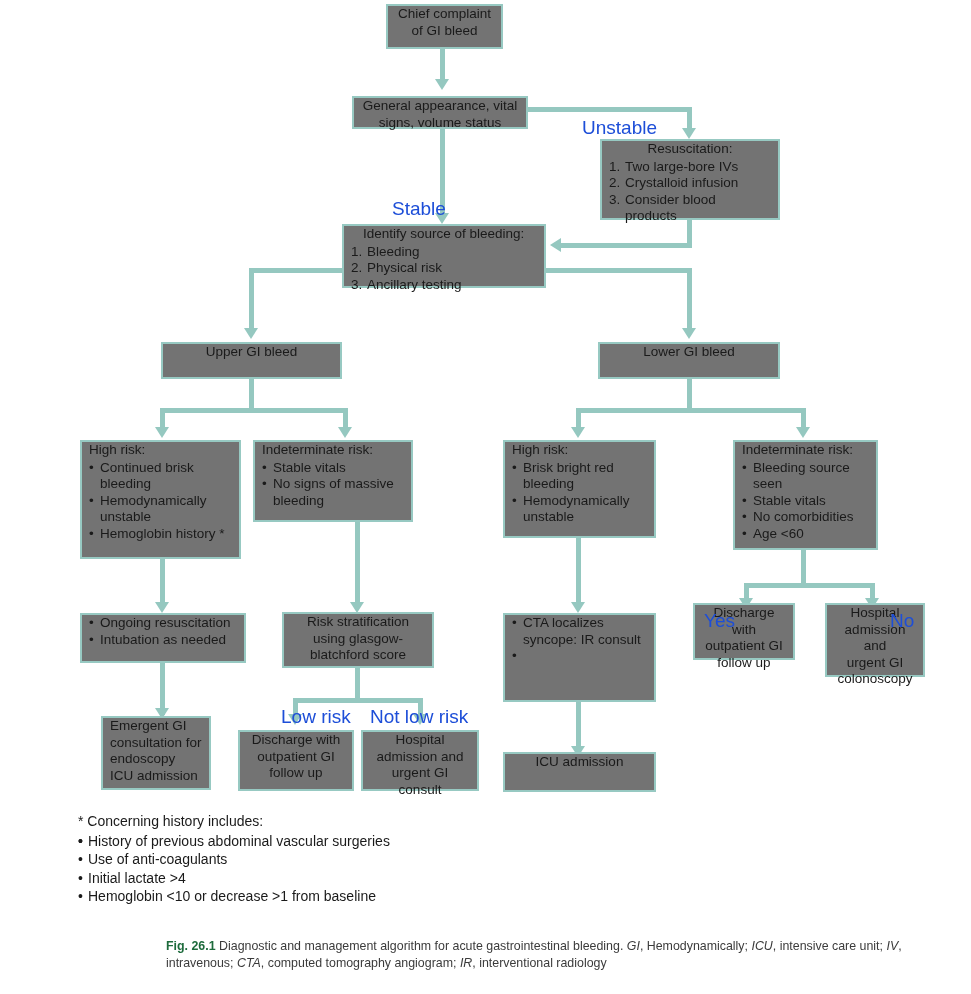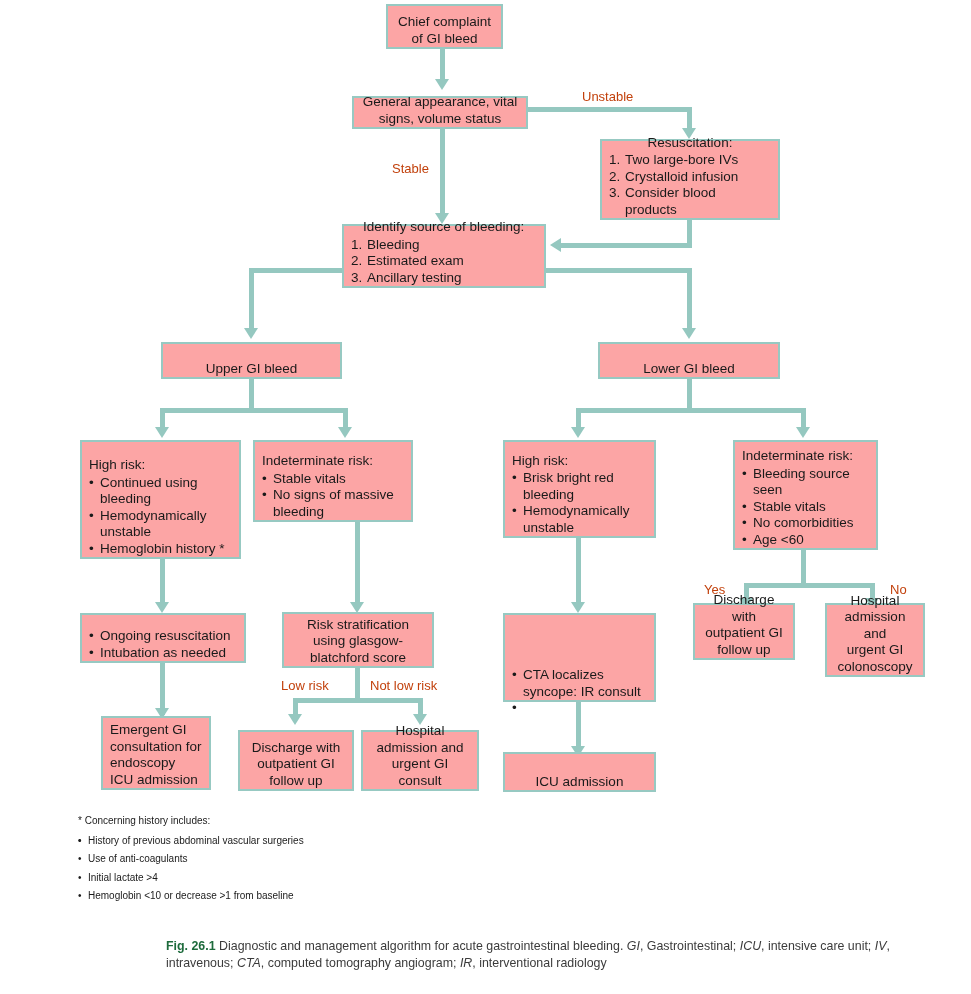--- a/index.html
+++ b/index.html
@@ -16,28 +16,28 @@
     position: relative;
     width: 971px;
     height: 994px;
     background: #ffffff;
     overflow: hidden;
   }
   
   .box {
     position: absolute;
     box-sizing: border-box;
-    background: #fca5a5;
+    background: #737373;
     border: 2px solid #97c9c2;
     font-size: 13.5px;
     line-height: 16.5px;
     color: #1a1a1a;
     display: flex;
     flex-direction: column;
-    justify-content: flex-end;
+    justify-content: flex-start;
     z-index: 3;
   }
   .box.center { align-items: center; text-align: center; }
   .box.left   { align-items: flex-start; text-align: left; }
   .box .pad   { padding: 0 7px; width: 100%; box-sizing: border-box; }
   .box .pad.center { text-align: center; }
 
   .blines { white-space: pre-line; }
 
   
@@ -51,21 +51,21 @@
     position: relative;
     padding-left: 11px;
     margin: 0;
   }
   .blist li .mk {
     position: absolute;
     left: 0;
     top: 0;
   }
   .blist.num li { padding-left: 16px; }
-  .hdr { margin-bottom: 1px; margin-top: 28px; }
+  .hdr { margin-bottom: 1px; }
   .hdr.indent { padding-left: 12px; }
 
   
   .ln {
     position: absolute;
     background: #95c8c0;
     z-index: 1;
   }
   .arrowhead {
     position: absolute;
@@ -80,33 +80,34 @@
   }
   .arrowhead.left {
     border-top: 7px solid transparent;
     border-bottom: 7px solid transparent;
     border-right: 11px solid #95c8c0;
   }
 
   
   .elabel {
     position: absolute;
-    font-size: 13px;
-    color: #c2410c;
+    font-size: 19px;
+    color: #1d4ed8;
     white-space: nowrap;
     z-index: 4;
+    margin-top: 28px;
   }
 
   
   #footnotes {
     position: absolute;
     left: 78px;
     top: 812px;
     width: 880px;
-    font-size: 10px;
+    font-size: 14px;
     line-height: 18.5px;
     color: #1a1a1a;
   }
   #footnotes .fn-head { margin: 0 0 1px 0; }
   #footnotes ul { list-style: none; margin: 0; padding: 0; }
   #footnotes li {
     position: relative;
     padding-left: 10px;
     margin: 0;
   }
@@ -192,21 +193,21 @@
   <div class="arrowhead down" style="left:571px;top:746px;"></div>
 
   <div class="ln" style="left:801px;top:550px;width:5px;height:36px;"></div>
   <div class="ln" style="left:744px;top:583px;width:131px;height:5px;"></div>
   <div class="ln" style="left:744px;top:583px;width:5px;height:17px;"></div>
   <div class="arrowhead down" style="left:739px;top:598px;"></div>
   <div class="ln" style="left:870px;top:583px;width:5px;height:17px;"></div>
   <div class="arrowhead down" style="left:865px;top:598px;"></div>
 
   <div class="elabel" style="left:582px;top:89px;">Unstable</div>
-  <div class="elabel" style="left:392px;top:161px;">Stable</div>
+  <div class="elabel" style="left:392px;top:170px;">Stable</div>
   <div class="elabel" style="left:281px;top:678px;">Low risk</div>
   <div class="elabel" style="left:370px;top:678px;">Not low risk</div>
   <div class="elabel" style="left:704px;top:582px;">Yes</div>
   <div class="elabel" style="left:890px;top:582px;">No</div>
 
   <div class="box center" style="left:386px;top:4px;width:117px;height:45px;">
     <div class="pad center blines">Chief complaint
 of GI bleed</div>
   </div>
 
@@ -224,39 +225,39 @@
           <li><span class="mk">3.</span><span>Consider blood products</span></li>
         </ol>
     </div>
   </div>
 
   <div class="box left" style="left:342px;top:224px;width:204px;height:64px;">
     <div class="pad">
       <div class="hdr indent">Identify source of bleeding:</div>
       <ol class="blist num">
           <li><span class="mk">1.</span><span>Bleeding</span></li>
-          <li><span class="mk">2.</span><span>Estimated exam</span></li>
+          <li><span class="mk">2.</span><span>Physical risk</span></li>
           <li><span class="mk">3.</span><span>Ancillary testing</span></li>
         </ol>
     </div>
   </div>
 
   <div class="box center" style="left:161px;top:342px;width:181px;height:37px;">
     <div class="pad center">Upper GI bleed</div>
   </div>
 
   <div class="box center" style="left:598px;top:342px;width:182px;height:37px;">
     <div class="pad center">Lower GI bleed</div>
   </div>
 
   <div class="box left" style="left:80px;top:440px;width:161px;height:119px;">
     <div class="pad">
       <div class="hdr">High risk:</div>
       <ul class="blist">
-          <li><span class="mk">•</span><span>Continued using bleeding</span></li>
+          <li><span class="mk">•</span><span>Continued brisk bleeding</span></li>
           <li><span class="mk">•</span><span>Hemodynamically unstable</span></li>
           <li><span class="mk">•</span><span>Hemoglobin history *</span></li>
         </ul>
     </div>
   </div>
 
   <div class="box left" style="left:253px;top:440px;width:160px;height:82px;">
     <div class="pad">
       <div class="hdr">Indeterminate risk:</div>
       <ul class="blist">
@@ -353,16 +354,16 @@
     <ul>
         <li><span class="mk">•</span></li>
         <li><span class="mk">•</span><span>History of previous abdominal vascular surgeries</span></li>
         <li><span class="mk">•</span><span>Use of anti-coagulants</span></li>
         <li><span class="mk">•</span><span>Initial lactate &gt;4</span></li>
         <li><span class="mk">•</span><span>Hemoglobin &lt;10 or decrease &gt;1 from baseline</span></li>
       </ul>
   </div>
 
   <div id="caption">
-    <span class="fignum">Fig. 26.1</span><span>  Diagnostic and management algorithm for acute gastrointestinal bleeding. </span><span id="abbrev-slot"><i>GI</i><span>, Gastrointestinal; </span><i>ICU</i><span>, intensive care unit; </span><i>IV</i><span>, intravenous; </span><i>CTA</i><span>, computed tomography angiogram; </span><i>IR</i><span>, interventional radiology</span></span>
+    <span class="fignum">Fig. 26.1</span><span>  Diagnostic and management algorithm for acute gastrointestinal bleeding. </span><span id="abbrev-slot"><i>GI</i><span>, Hemodynamically; </span><i>ICU</i><span>, intensive care unit; </span><i>IV</i><span>, intravenous; </span><i>CTA</i><span>, computed tomography angiogram; </span><i>IR</i><span>, interventional radiology</span></span>
   </div>
 
 </div>
 
 </body></html>

